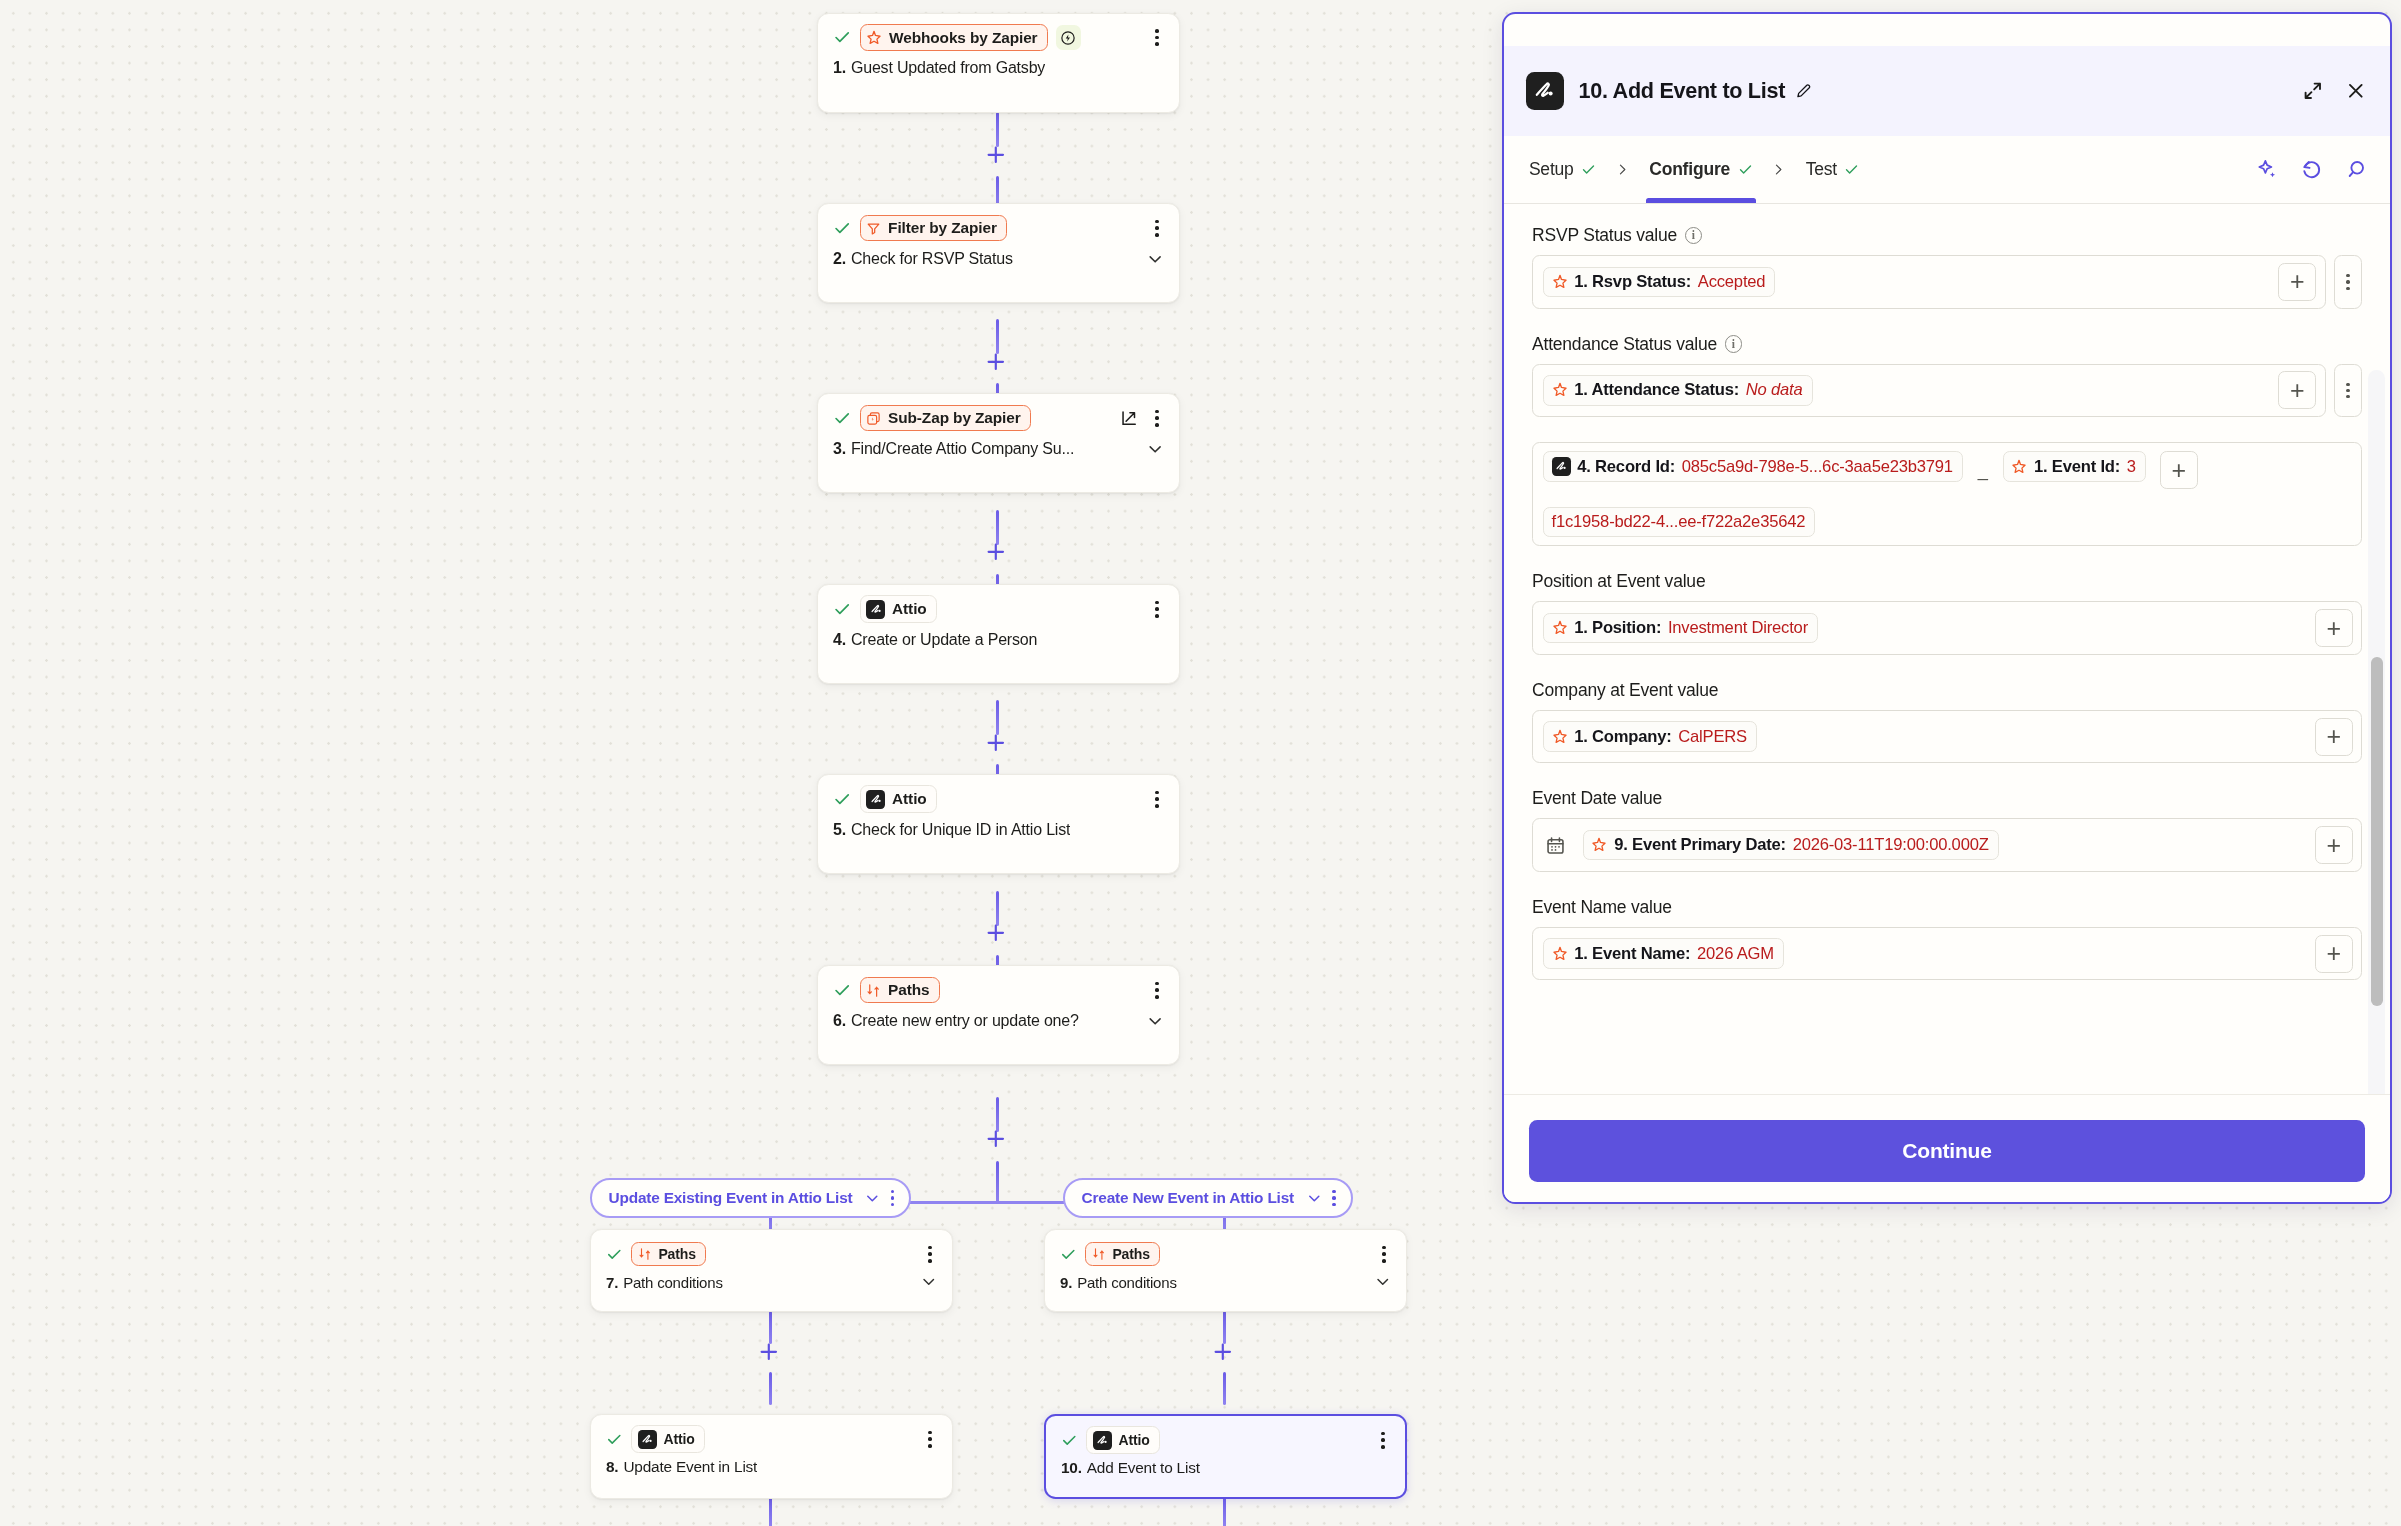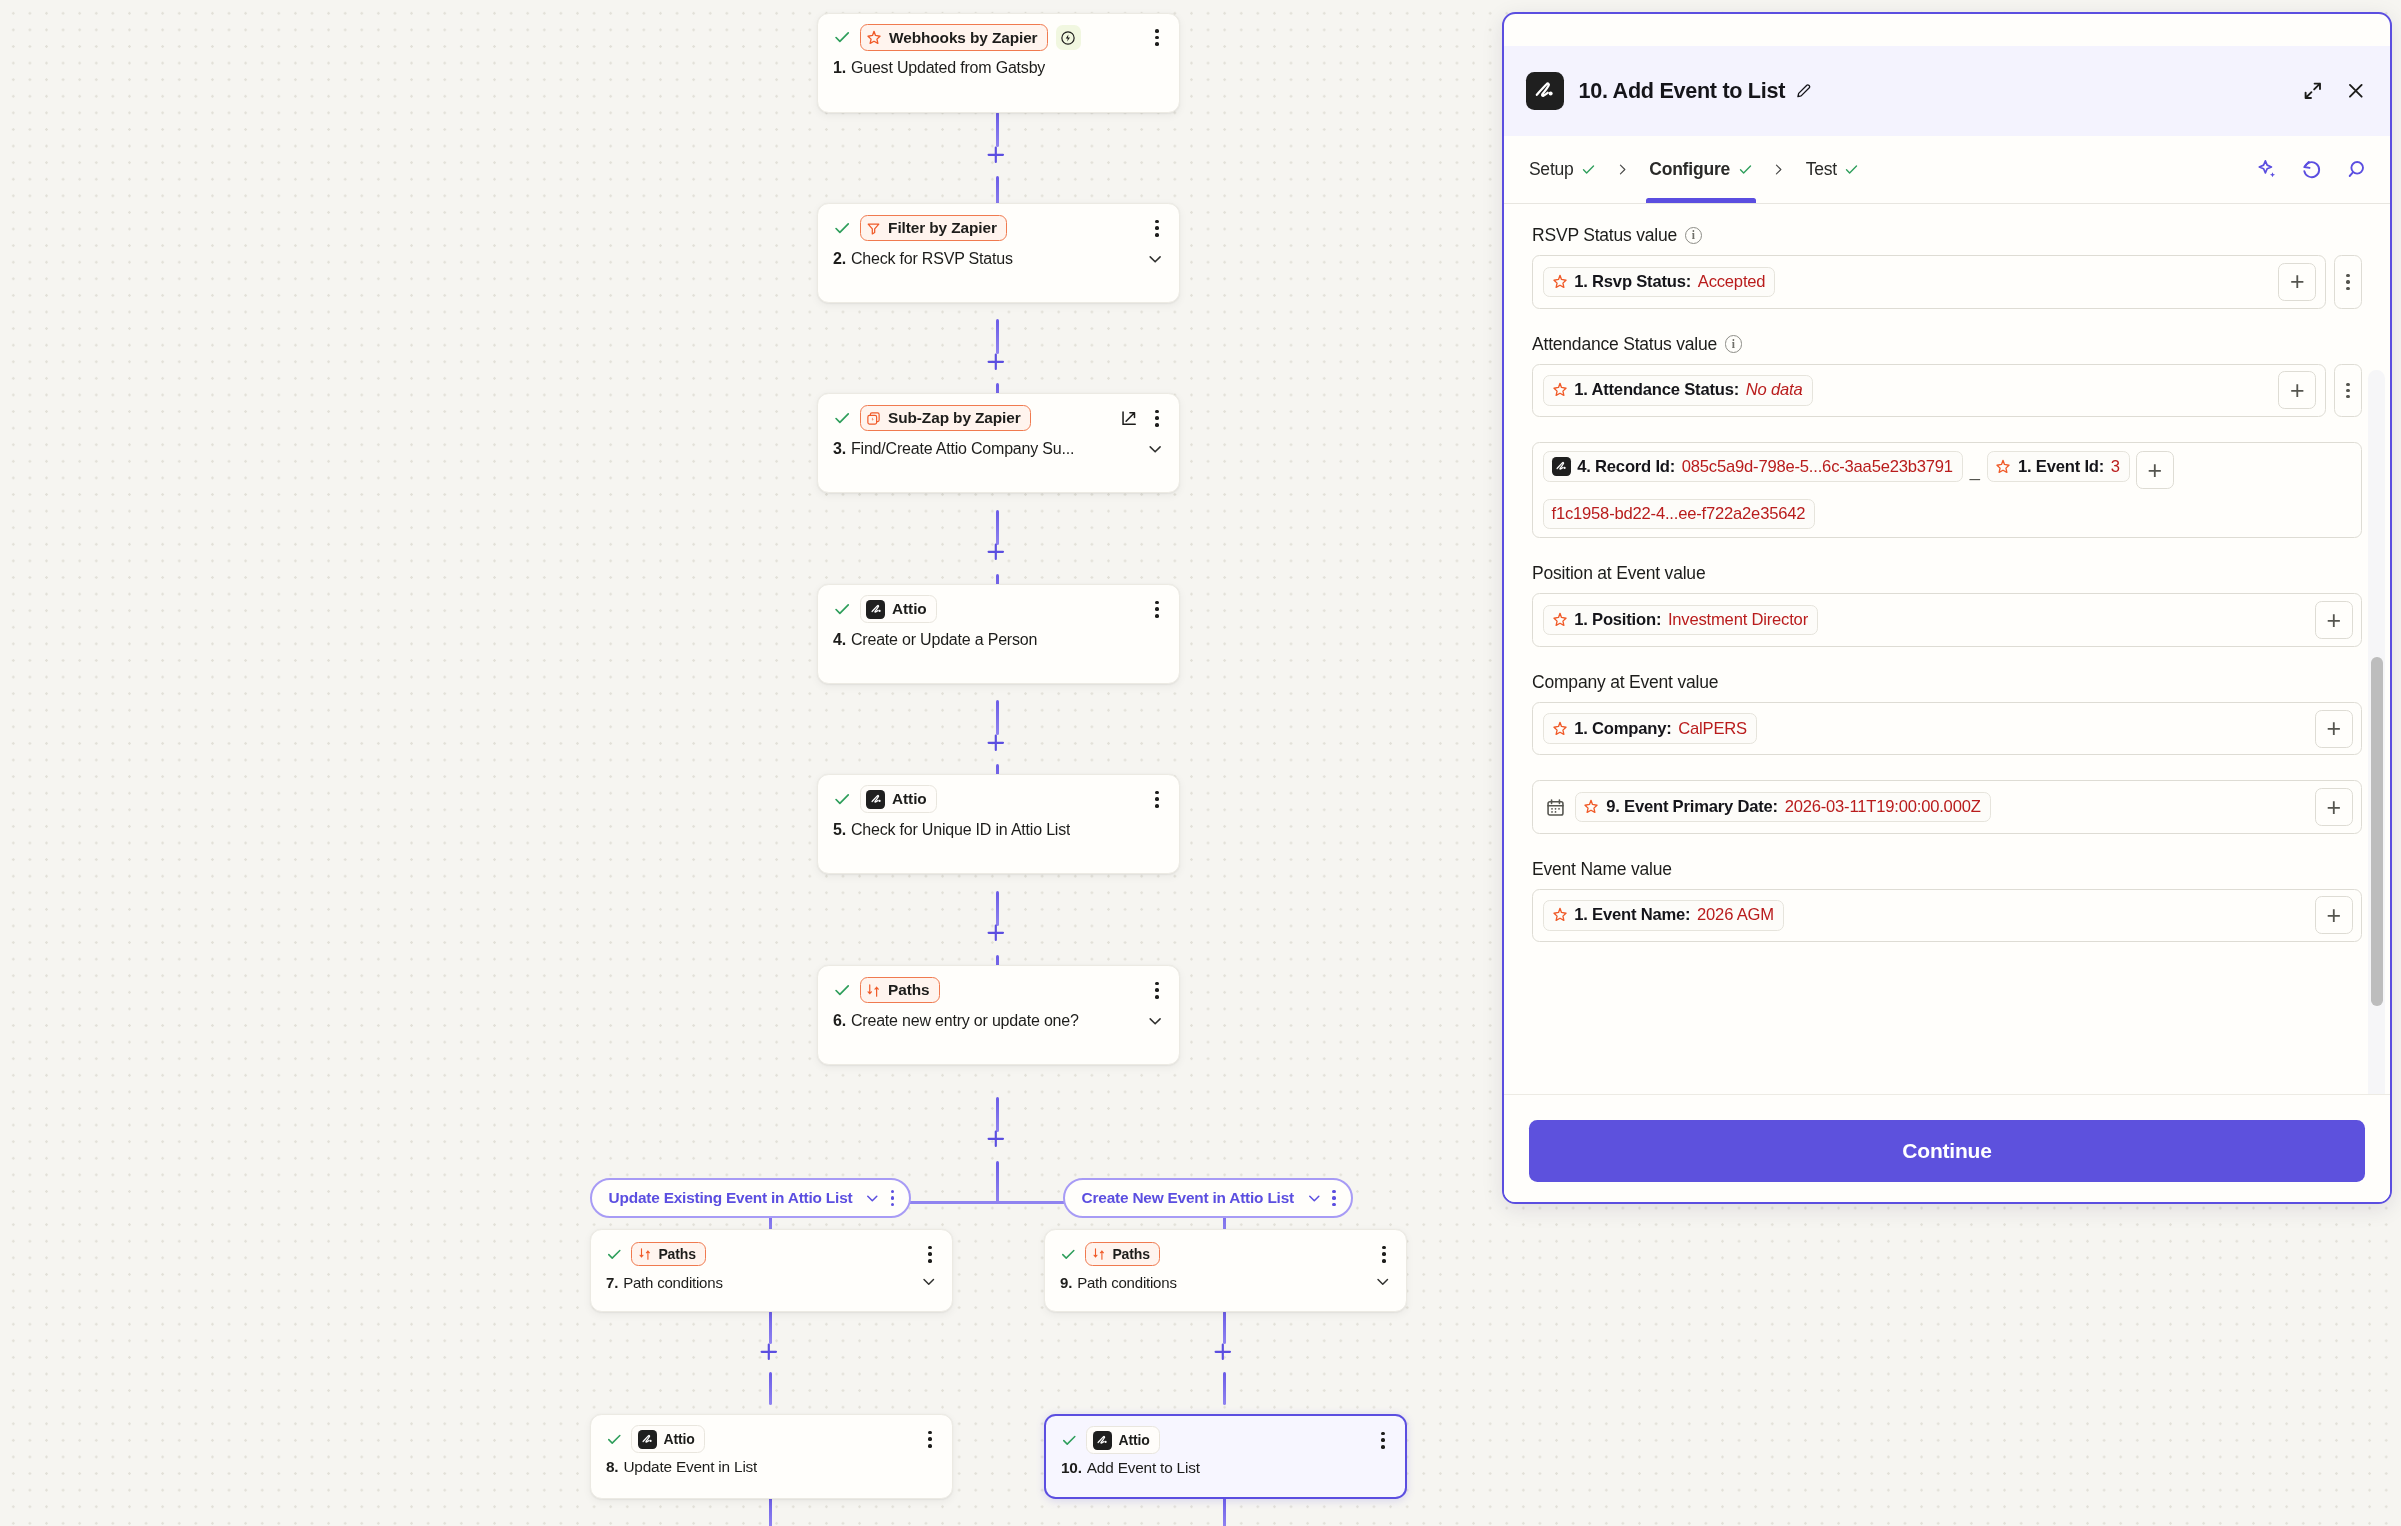--- a/index.html
+++ b/index.html
@@ -145,21 +145,21 @@
   }
   .info-i {
     width: 17.5px; height: 17.5px; border-radius: 50%; border: 1.3px solid #8d8d87;
     color: #6f6f69; font-size: 11.6px; font-weight: 700; font-family: "Liberation Serif", serif;
     display: flex; align-items: center; justify-content: center; flex: 0 0 auto;
   }
   .input-row { display: flex; align-items: stretch; gap: 8.3px; }
   .input-box {
     flex: 1 1 auto; min-height: 52px; border: 0.8px solid #dedcd4; border-radius: 7.5px;
     background: #fffefb; display: flex; flex-wrap: wrap; align-items: center;
-    gap: 6px; padding: 6.7px 8.3px 6.7px 10px;
+    gap: 14px; padding: 6.7px 8.3px 6.7px 10px;
   }
   .token {
     display: inline-flex; align-items: center; gap: 6.7px;
     border: 0.8px solid #e6e4dc; border-radius: 6.7px; background: #fdfcf9;
     padding: 4.2px 9.1px 4.2px 7.5px; font-size: 16.6px; letter-spacing: -0.2px;
     white-space: nowrap; max-width: 100%; overflow: hidden;
   }
   .token .tk-label { font-weight: 700; color: #15151a; }
   .token .tk-value { color: #b91c1c; }
   .token .tk-value.italic { font-style: italic; }
@@ -852,20 +852,23 @@
             </span>
             <span class="tk-label">1. Company:</span>
             <span class="tk-value">CalPERS</span>
           </span>
           <span class="plus-sq" style="margin-left:auto;">+</span>
         </div>
       </div>
     </div>
 
     <div class="field">
+      <div class="field-label">
+        <span>Event Date value</span>
+      </div>
       <div class="input-row">
         <div class="input-box">
           <span class="cal-ico">
             <svg width="21" height="21" viewBox="0 0 24 24">
                 <rect x="3.5" y="5.5" width="17" height="15" rx="2" fill="none" stroke="#55554f" stroke-width="1.8"></rect>
                 <path d="M3.5 10h17M7.5 3.5v4M16.5 3.5v4" stroke="#55554f" stroke-width="1.8" stroke-linecap="round"></path>
                 <circle cx="8" cy="13.5" r="1" fill="#55554f"></circle>
                 <circle cx="12" cy="13.5" r="1" fill="#55554f"></circle>
                 <circle cx="16" cy="13.5" r="1" fill="#55554f"></circle>
                 <circle cx="8" cy="17" r="1" fill="#55554f"></circle>

